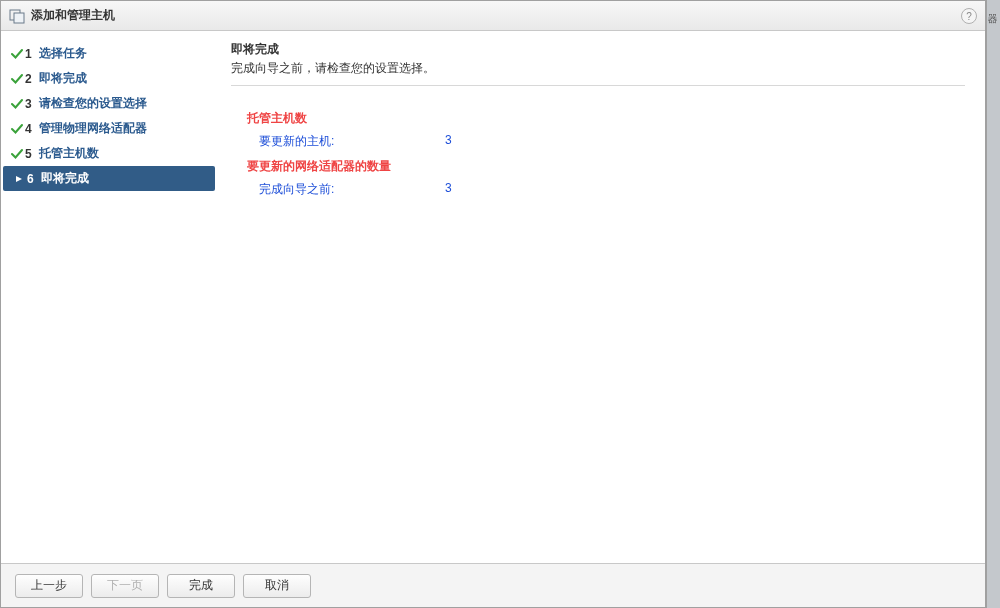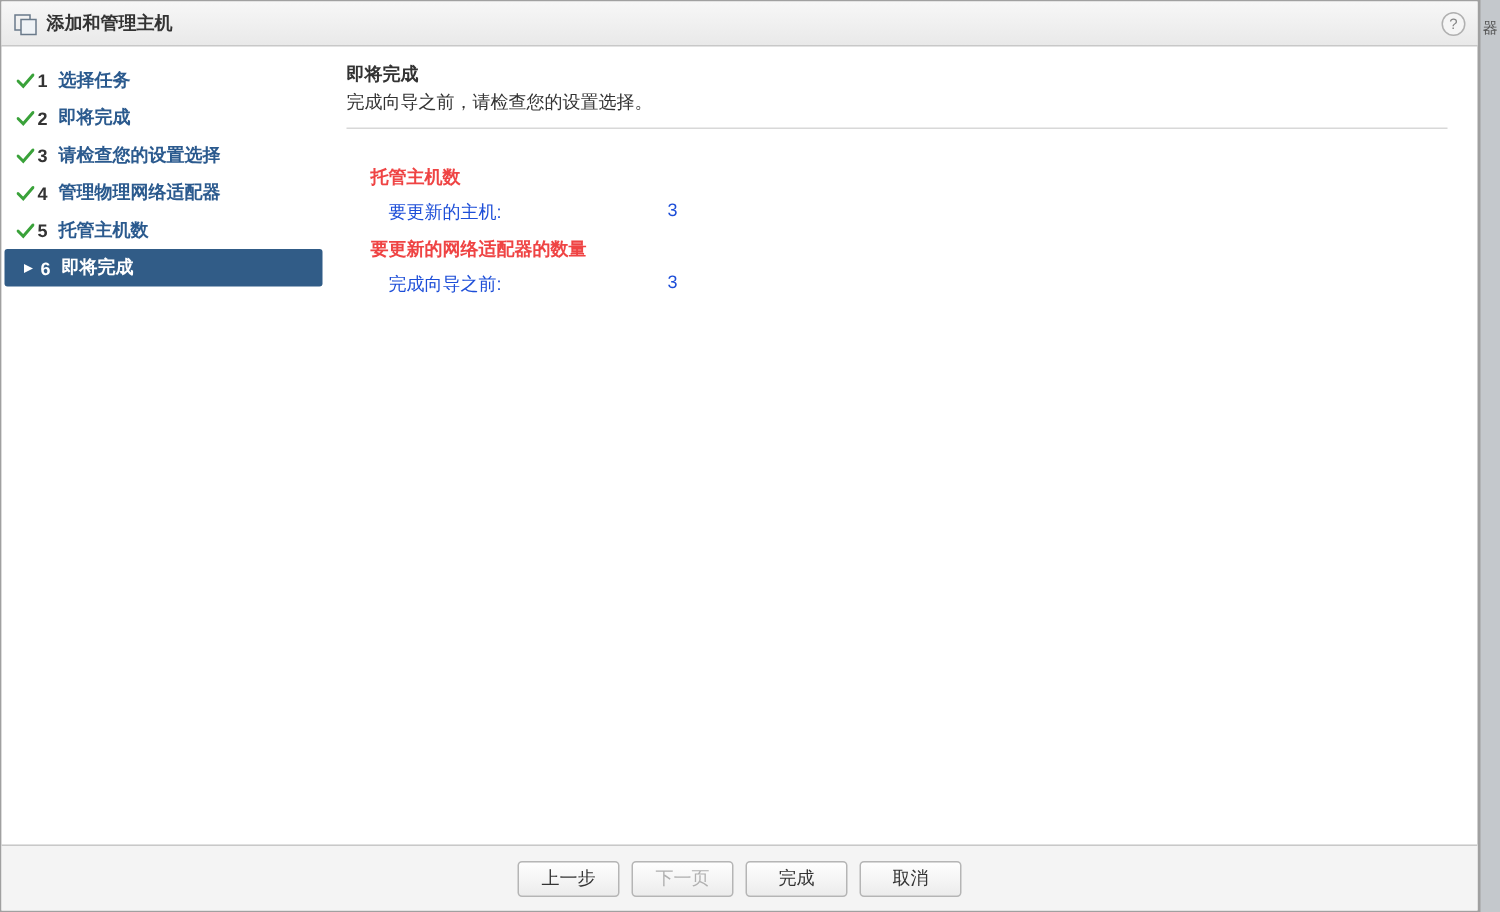--- a/index.html
+++ b/index.html
@@ -134,21 +134,21 @@
       color: #1d4ed8;
     }
     .row .key { width: 186px; }
     .row .val { }
     .footer {
       height: 44px;
       border-top: 1px solid #c8c8c8;
       background: #f4f4f4;
       display: flex;
       align-items: center;
-      justify-content: center;
+      justify-content: flex-start;
       padding: 0 14px;
       gap: 8px;
     }
     .btn {
       min-width: 68px;
       height: 24px;
       border: 1px solid #b5b5b5;
       background: linear-gradient(#fefefe, #ececec);
       border-radius: 3px;
       font-size: 12px;

